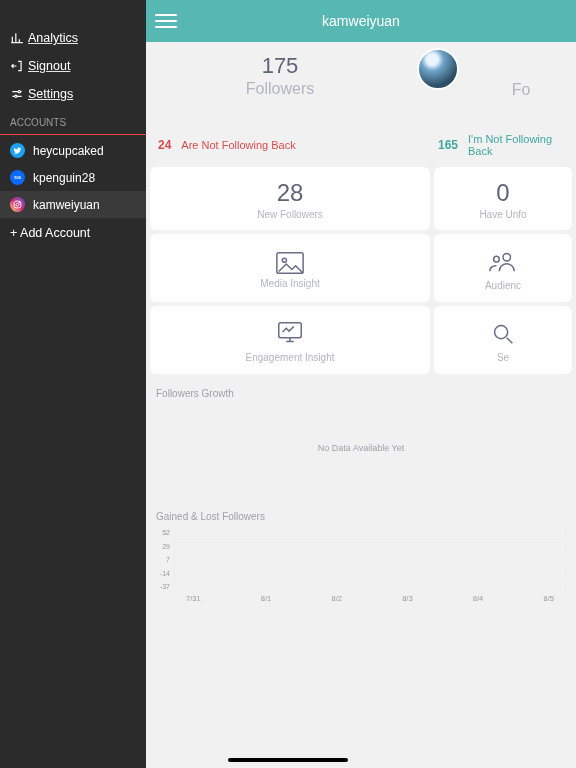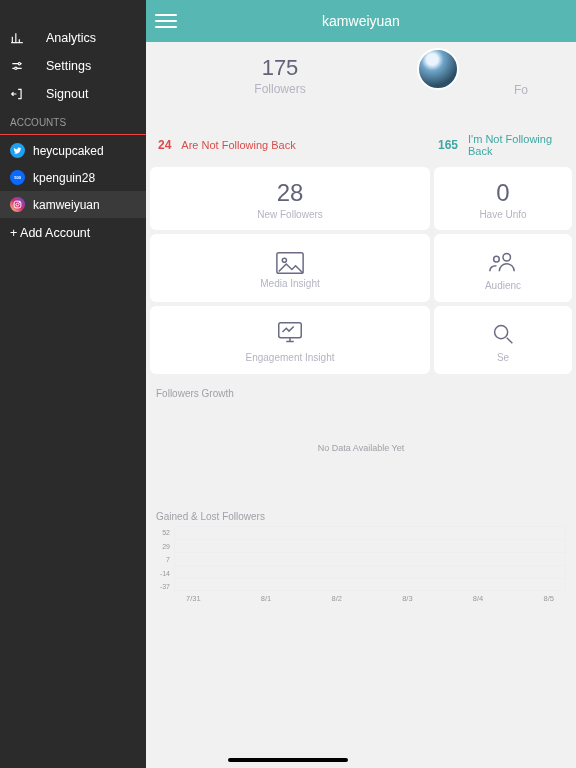--- a/index.html
+++ b/index.html
@@ -16,23 +16,24 @@
     left: 0; top: 0;
     width: 146px;
     height: 768px;
     background: #2b2b2b;
     color: #e6e6e6;
     font-size: 12px;
   }
   .nav-item {
     display: flex;
     align-items: flex-start;
-    gap: 22px;
+    gap: 4px;
     padding: 7px 10px;
     cursor: pointer;
+    text-decoration: underline;
   }
   .nav-item svg { flex: 0 0 14px; }
   .nav-item span { font-size: 12.5px; color: #fff; }
   .nav-sep { height: 24px; }
   .section-label {
     padding: 9px 10px 6px;
     font-size: 10px;
     color: #9a9a9a;
     border-bottom: 1px solid #ef4444;
     margin-bottom: 2px;
@@ -103,21 +104,21 @@
     align-items: center;
     padding: 6px 0 2px;
     height: 62px;
   }
   .stat-block {
     flex: 0 0 260px;
     text-align: center;
   }
   .stat-block.right { flex: 1; text-align: center; padding-left: 60px;}
   .big-num { font-size: 22px; color: #626279; font-weight: 400; }
-  .stat-label { font-size: 12px; color: #b4b4c2; margin-top: 1px; }
+  .stat-label { font-size: 16px; color: #b4b4c2; margin-top: 1px; }
   .avatar {
     position: absolute;
     left: 267px;
     top: 6px;
     width: 42px; height: 42px;
     border-radius: 50%;
     background: radial-gradient(circle at 35% 25%, #e9f4ff 15%, #6fa5c9 30%, #2d4f66 70%);
     border: 2px solid #fff;
   }
 
@@ -221,32 +222,32 @@
 
   <div class="nav-item">
     <svg width="14" height="14" viewBox="0 0 24 24" fill="none" stroke="#fff" stroke-width="2">
         <path d="M4 20V10M10 20V4M16 20V14"></path>
         <path d="M2 20h20"></path>
       </svg>
     <span>Analytics</span>
   </div>
   <div class="nav-item">
     <svg width="14" height="14" viewBox="0 0 24 24" fill="none" stroke="#fff" stroke-width="2">
+        <path d="M14 4h5v16h-5"></path>
+        <path d="M11 12H3M6 9l-3 3 3 3"></path>
+      </svg>
+    <span>Signout</span>
+  </div>
+  <div class="nav-item">
+    <svg width="14" height="14" viewBox="0 0 24 24" fill="none" stroke="#fff" stroke-width="2">
         <path d="M4 8h10M18 8h2M4 16h4M12 16h8"></path>
         <circle cx="16" cy="8" r="2"></circle>
         <circle cx="10" cy="16" r="2"></circle>
       </svg>
     <span>Settings</span>
-  </div>
-  <div class="nav-item">
-    <svg width="14" height="14" viewBox="0 0 24 24" fill="none" stroke="#fff" stroke-width="2">
-        <path d="M14 4h5v16h-5"></path>
-        <path d="M11 12H3M6 9l-3 3 3 3"></path>
-      </svg>
-    <span>Signout</span>
   </div>
 
   <div class="section-label">ACCOUNTS</div>
 
   <div class="acct">
     <div class="dot" style="background:#1DA1F2">
       <svg viewBox="0 0 24 24" fill="#fff">
           <path d="M22 5.8c-.7.3-1.5.6-2.3.7.8-.5 1.5-1.3 1.8-2.2-.8.5-1.7.8-2.6 1C18.1 4.5 17 4 15.8 4c-2.3 0-4.2 1.9-4.2 4.2 0 .3 0 .6.1.9-3.5-.2-6.6-1.8-8.7-4.4-.4.6-.6 1.4-.6 2.1 0 1.5.7 2.8 1.9 3.5-.7 0-1.4-.2-1.9-.5v.1c0 2 1.4 3.7 3.4 4.1-.4.1-.7.1-1.1.1-.3 0-.5 0-.8-.1.5 1.7 2.1 2.9 3.9 2.9-1.4 1.1-3.2 1.8-5.2 1.8H2c1.8 1.2 4 1.9 6.3 1.9 7.5 0 11.7-6.3 11.7-11.7v-.5c.8-.6 1.5-1.3 2-2.1z"></path>
         </svg>
     </div>

